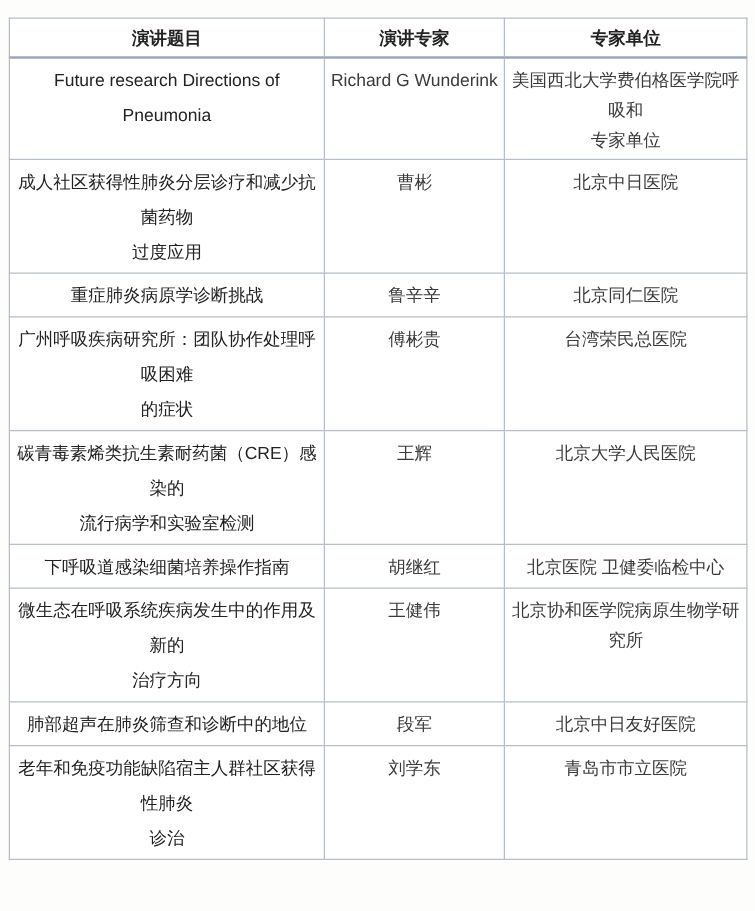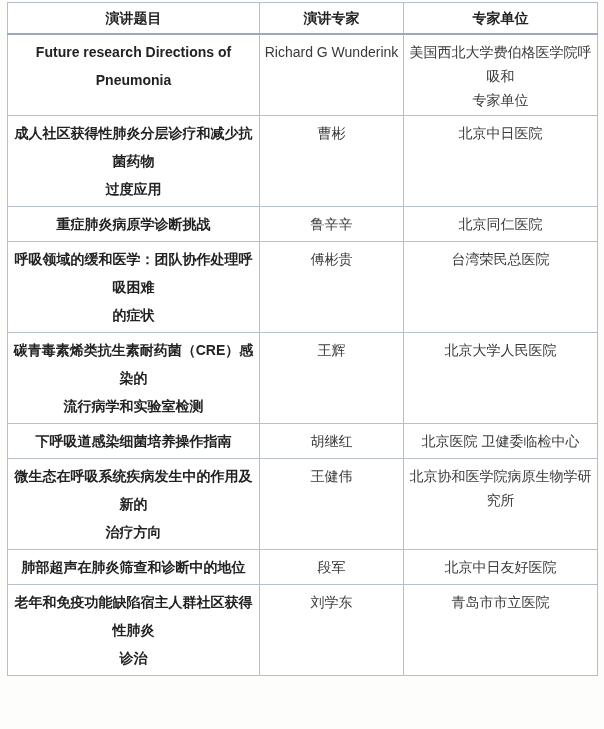--- a/index.html
+++ b/index.html
@@ -5,21 +5,21 @@
   html, body {
     margin: 0;
     padding: 0;
     background: #fdfdfc;
     font-family: "Liberation Sans", "DejaVu Sans", sans-serif;
   }
   .page {
     width: 604px;
     height: 729px;
     box-sizing: border-box;
-    padding: 2px 7px 5px 7px;
+    padding: 14px 7px 5px 7px;
     overflow: hidden;
   }
   table.schedule {
     border-collapse: collapse;
     table-layout: fixed;
     width: 590px;
     background: var(--cell-bg, #ffffff);
   }
   col.c1 { width: 252px; }
   col.c2 { width: 144px; }
@@ -35,21 +35,21 @@
     overflow: hidden;
   }
   thead th {
     font-weight: bold;
     color: var(--text-strong, #222222);
     line-height: 24px;
     height: 24px;
     border-bottom: 2px solid var(--header-rule, #9aa9bc);
   }
   td.title {
-    font-weight: bold;
+    font-weight: normal;
     color: var(--text-strong, #222222);
     line-height: 28px;
   }
   td.speaker, td.org {
     font-weight: normal;
     color: var(--text, #3a3a3a);
     line-height: 24px;
     padding-top: 5px;
     margin-top: 31px;
   }
@@ -84,21 +84,21 @@
 过度应用</td>
           <td class="speaker">曹彬</td>
           <td class="org">北京中日医院</td>
         </tr>
         <tr>
           <td class="title">重症肺炎病原学诊断挑战</td>
           <td class="speaker">鲁辛辛</td>
           <td class="org">北京同仁医院</td>
         </tr>
         <tr>
-          <td class="title">呼吸领域的缓和医学：团队协作处理呼吸困难
+          <td class="title">广州呼吸疾病研究所：团队协作处理呼吸困难
 的症状</td>
           <td class="speaker">傅彬贵</td>
           <td class="org">台湾荣民总医院</td>
         </tr>
         <tr>
           <td class="title">碳青毒素烯类抗生素耐药菌（CRE）感染的
 流行病学和实验室检测</td>
           <td class="speaker">王辉</td>
           <td class="org">北京大学人民医院</td>
         </tr>

